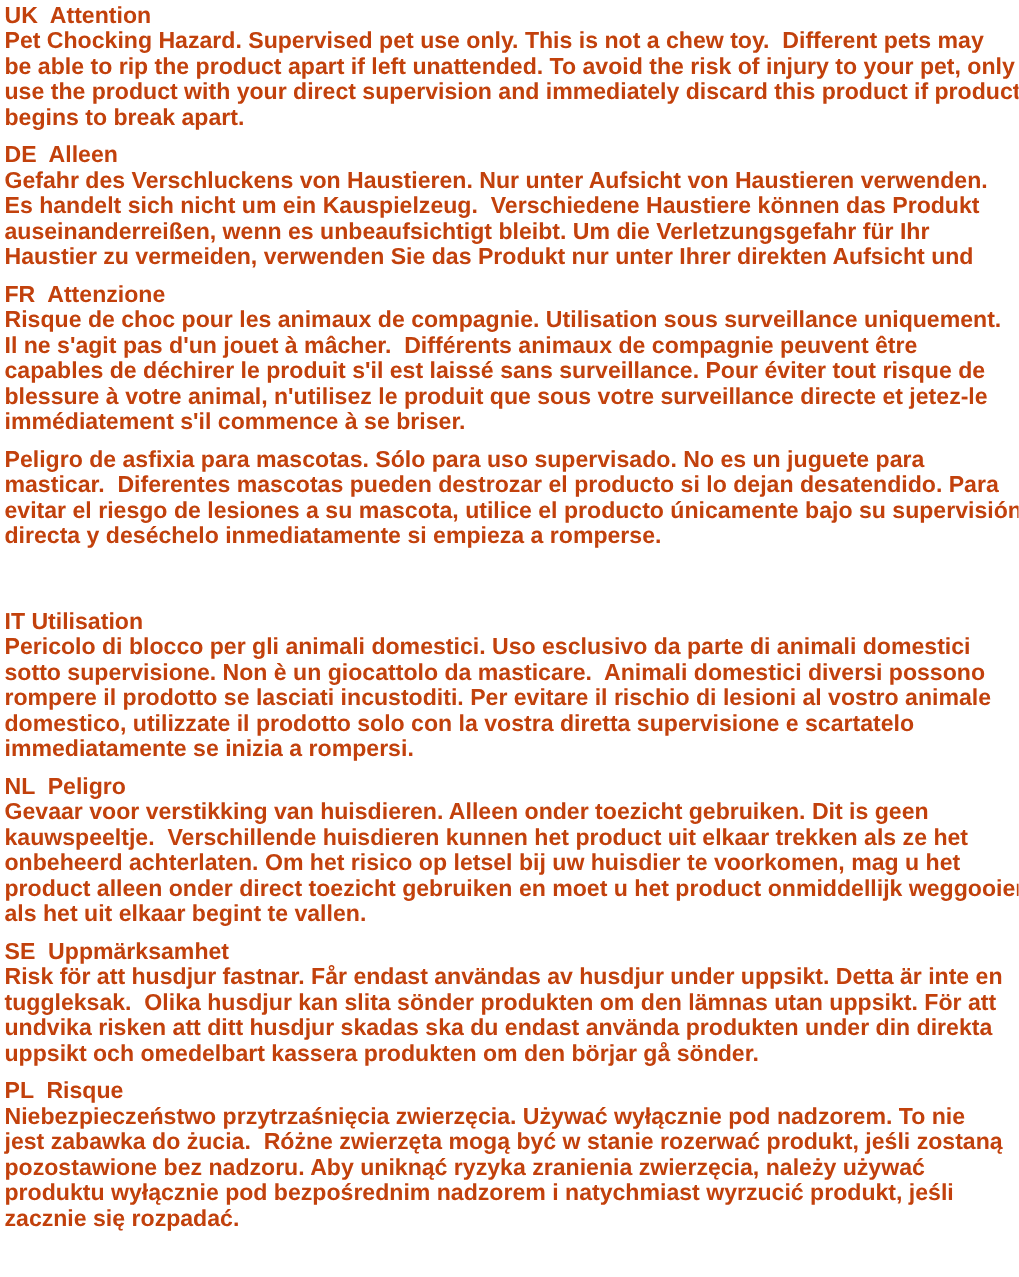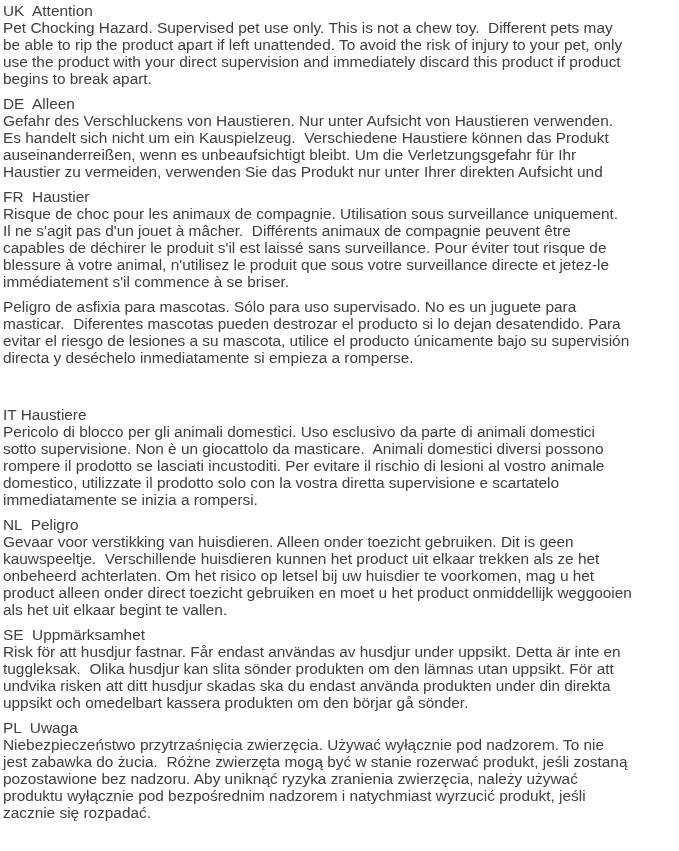--- a/index.html
+++ b/index.html
@@ -13,22 +13,22 @@
     overflow: hidden;
   }
   .page {
     box-sizing: border-box;
     width: 679px;
     height: 851px;
     padding: 2px 2px 0 3px;
     font-family: "Liberation Sans", "DejaVu Sans", sans-serif;
     font-size: 15.4px;
     line-height: 17px;
-    font-weight: 400;
-    color: #404040;
+    font-weight: 700;
+    color: #c2410c;
     overflow: hidden;
   }
   .warn-section {
     margin: 0 0 8px 0;
   }
   .warn-section.gap-large {
     margin-top: 40px;
   }
   .section-heading,
   .section-body {
@@ -50,37 +50,37 @@
 
   <section class="warn-section">
     <div class="section-heading">DE  Alleen</div>
     <div class="section-body">Gefahr des Verschluckens von Haustieren. Nur unter Aufsicht von Haustieren verwenden.
 Es handelt sich nicht um ein Kauspielzeug.  Verschiedene Haustiere können das Produkt
 auseinanderreißen, wenn es unbeaufsichtigt bleibt. Um die Verletzungsgefahr für Ihr
 Haustier zu vermeiden, verwenden Sie das Produkt nur unter Ihrer direkten Aufsicht und</div>
   </section>
 
   <section class="warn-section">
-    <div class="section-heading">FR  Haustier</div>
+    <div class="section-heading">FR  Attenzione</div>
     <div class="section-body">Risque de choc pour les animaux de compagnie. Utilisation sous surveillance uniquement.
 Il ne s'agit pas d'un jouet à mâcher.  Différents animaux de compagnie peuvent être
 capables de déchirer le produit s'il est laissé sans surveillance. Pour éviter tout risque de
 blessure à votre animal, n'utilisez le produit que sous votre surveillance directe et jetez-le
 immédiatement s'il commence à se briser.</div>
   </section>
 
   <section class="warn-section">
     <div class="section-body">Peligro de asfixia para mascotas. Sólo para uso supervisado. No es un juguete para
 masticar.  Diferentes mascotas pueden destrozar el producto si lo dejan desatendido. Para
 evitar el riesgo de lesiones a su mascota, utilice el producto únicamente bajo su supervisión
 directa y deséchelo inmediatamente si empieza a romperse.</div>
   </section>
 
   <section class="warn-section gap-large">
-    <div class="section-heading">IT Haustiere</div>
+    <div class="section-heading">IT Utilisation</div>
     <div class="section-body">Pericolo di blocco per gli animali domestici. Uso esclusivo da parte di animali domestici
 sotto supervisione. Non è un giocattolo da masticare.  Animali domestici diversi possono
 rompere il prodotto se lasciati incustoditi. Per evitare il rischio di lesioni al vostro animale
 domestico, utilizzate il prodotto solo con la vostra diretta supervisione e scartatelo
 immediatamente se inizia a rompersi.</div>
   </section>
 
   <section class="warn-section">
     <div class="section-heading">NL  Peligro</div>
     <div class="section-body">Gevaar voor verstikking van huisdieren. Alleen onder toezicht gebruiken. Dit is geen
@@ -92,21 +92,21 @@
 
   <section class="warn-section">
     <div class="section-heading">SE  Uppmärksamhet</div>
     <div class="section-body">Risk för att husdjur fastnar. Får endast användas av husdjur under uppsikt. Detta är inte en
 tuggleksak.  Olika husdjur kan slita sönder produkten om den lämnas utan uppsikt. För att
 undvika risken att ditt husdjur skadas ska du endast använda produkten under din direkta
 uppsikt och omedelbart kassera produkten om den börjar gå sönder.</div>
   </section>
 
   <section class="warn-section">
-    <div class="section-heading">PL  Uwaga</div>
+    <div class="section-heading">PL  Risque</div>
     <div class="section-body">Niebezpieczeństwo przytrzaśnięcia zwierzęcia. Używać wyłącznie pod nadzorem. To nie
 jest zabawka do żucia.  Różne zwierzęta mogą być w stanie rozerwać produkt, jeśli zostaną
 pozostawione bez nadzoru. Aby uniknąć ryzyka zranienia zwierzęcia, należy używać
 produktu wyłącznie pod bezpośrednim nadzorem i natychmiast wyrzucić produkt, jeśli
 zacznie się rozpadać.</div>
   </section>
 
 </div>
 
 </body></html>

